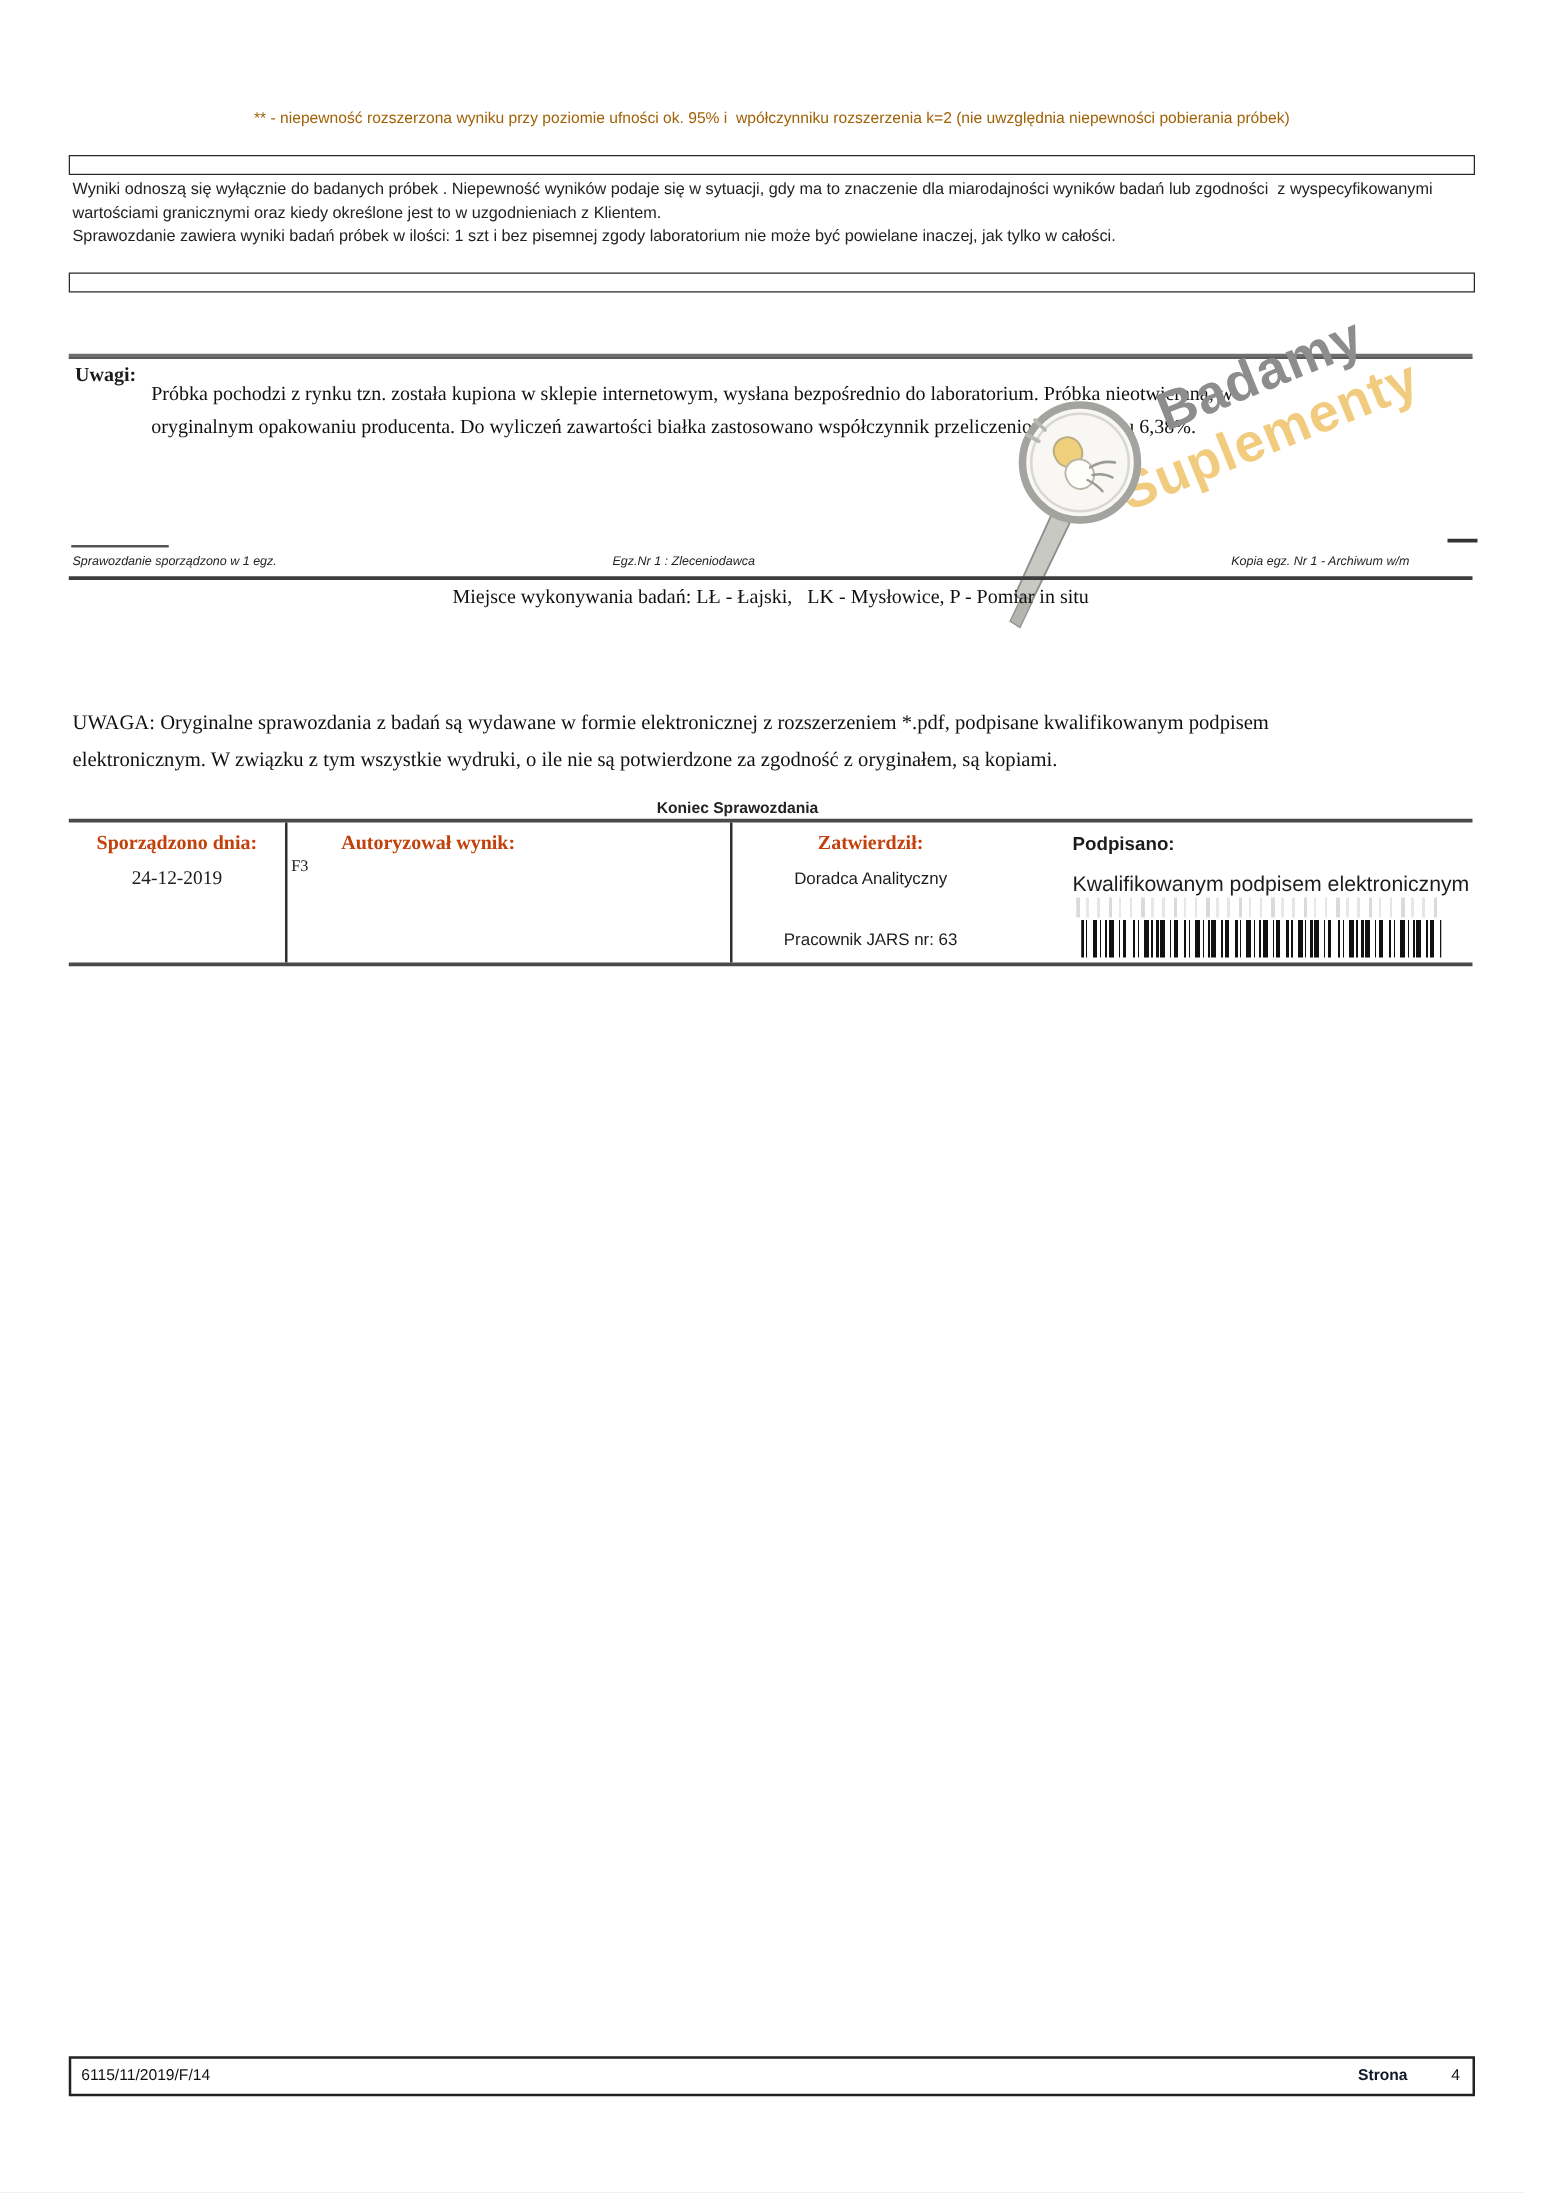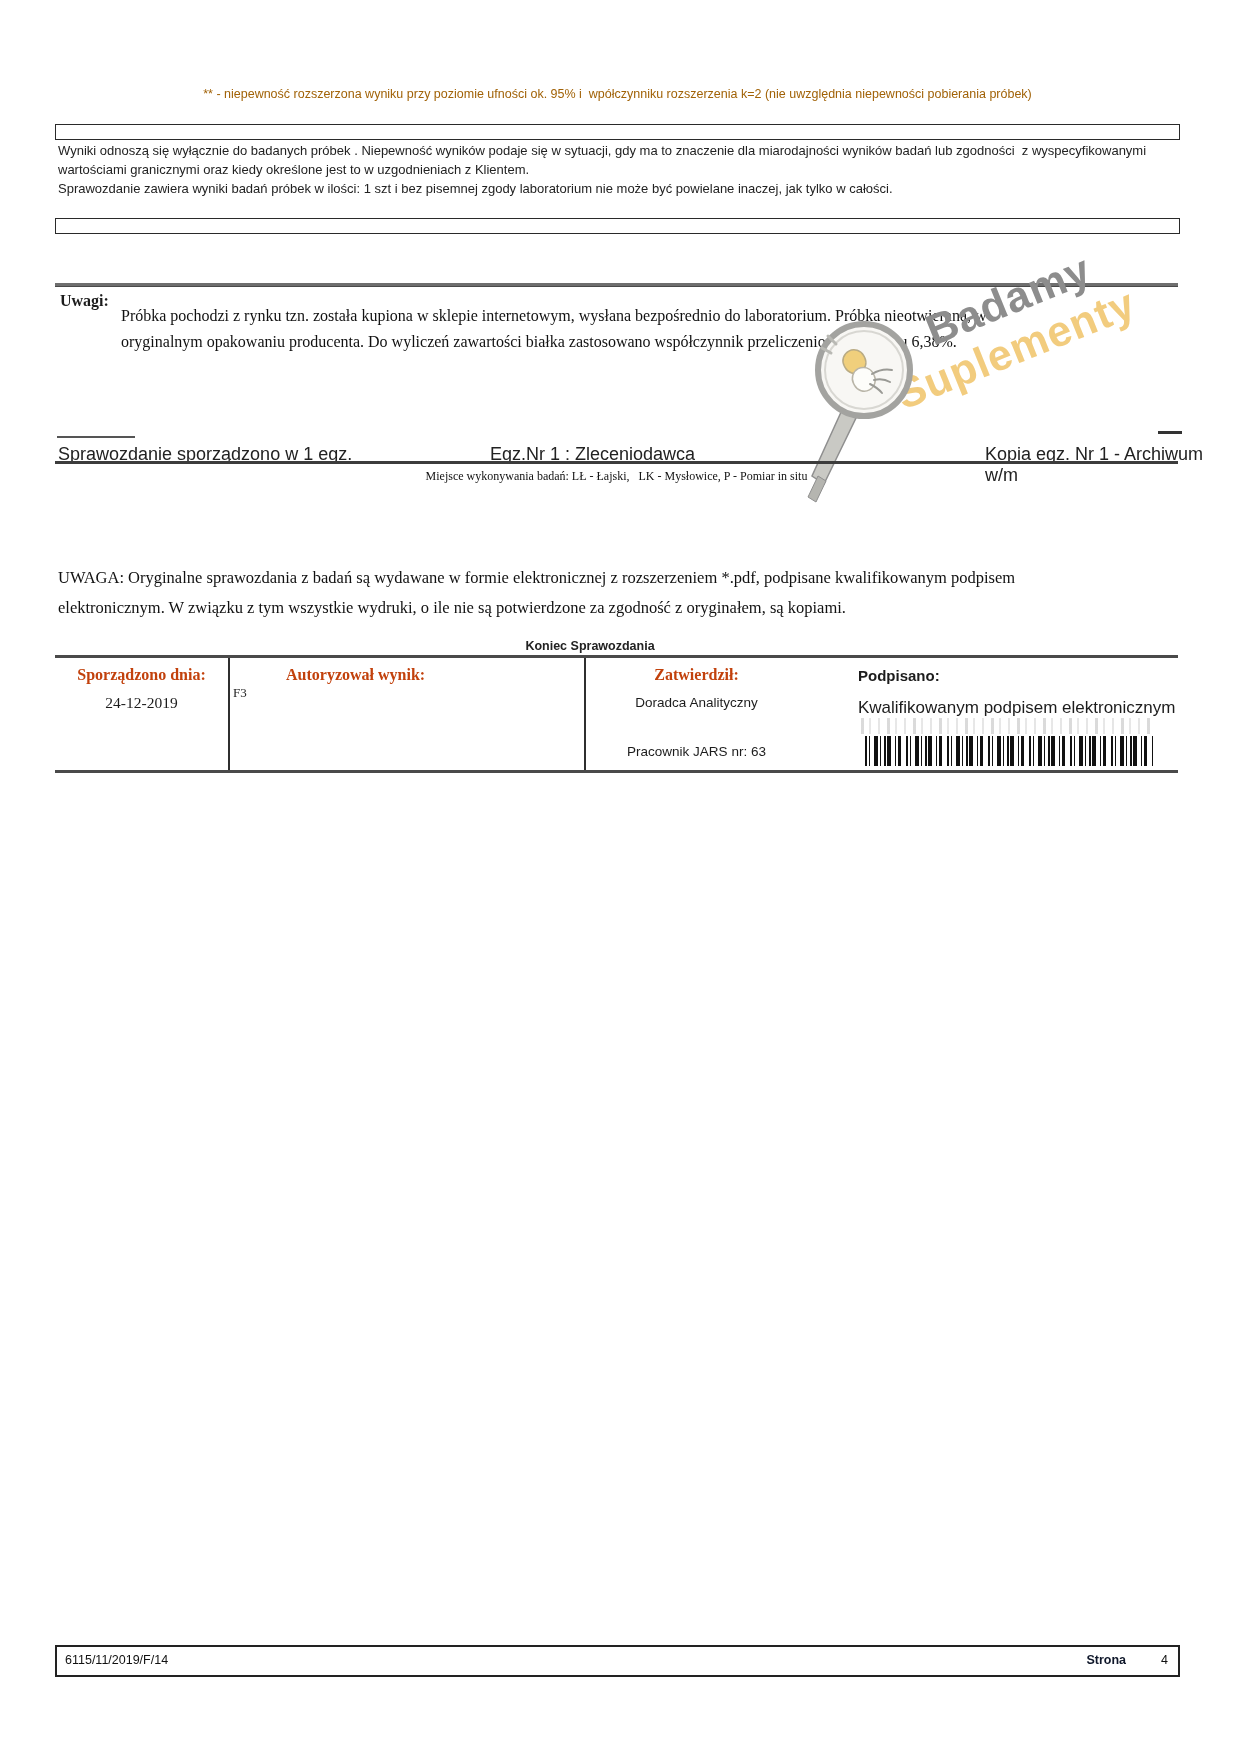--- a/index.html
+++ b/index.html
@@ -37,41 +37,41 @@
 
   
   .wm{font-weight:bold;letter-spacing:1px;transform-origin:left center;pointer-events:none;}
   .wm1{left:928px;top:308px;font-size:43px;transform:rotate(-22deg);}
   .wm2{left:898px;top:372px;font-size:43px;transform:rotate(-22deg);}
   .magnifier{left:798px;top:308px;width:140px;height:200px;}
 
   
   .seg-left{left:57px;top:436px;width:78px;height:2px;background:#555;}
   .seg-right{left:1158px;top:431px;width:24px;height:3px;background:#333;}
-  .copies{top:444px;font-size:18px;color:#222;}
+  .copies{top:444px;font-size:10px;color:#222;font-style:italic;}
   .copies.c-left{left:58px;}
   .copies.c-center{left:490px;}
   .copies.c-right{left:985px;}
   .rule-dark{left:55px;top:461px;width:1123px;height:2.5px;background:#3c3c3c;}
-  .place-line{left:55px;top:469px;width:1123px;text-align:center;font-size:12px;color:#111;}
+  .place-line{left:55px;top:469px;width:1123px;text-align:center;font-size:16px;color:#111;}
 
   
   .note{left:58px;top:563px;width:1060px;font-size:16.5px;line-height:30px;color:#111;}
   .note div{white-space:pre;}
 
   
   .end-label{left:55px;top:639px;width:1070px;text-align:center;font-size:12.5px;font-weight:bold;color:#222;}
   .signoff{left:55px;top:655px;width:1123px;height:112px;border-top:3px solid #4a4a4a;border-bottom:3px solid #4a4a4a;background:#fff;}
   .vline{position:absolute;top:0;bottom:0;width:1.5px;background:#2f2f2f;}
   .vline.v1{left:173px;}
   .vline.v2{left:529px;}
   .cell-h{position:absolute;font-family:"Liberation Serif", serif;font-weight:bold;font-size:16px;color:#c2410c;}
   .prep-h{left:0;top:8px;width:173px;text-align:center;}
   .prep-v{position:absolute;left:0;top:36px;width:173px;text-align:center;font-family:"Liberation Serif", serif;font-size:15.5px;}
-  .auth-h{left:218px;top:8px;margin-left:13px;}
+  .auth-h{left:218px;top:8px;}
   .auth-n{position:absolute;left:178px;top:27px;font-family:"Liberation Serif", serif;font-size:13px;}
   .appr-h{left:529px;top:8px;width:225px;text-align:center;}
   .appr-v{position:absolute;left:529px;top:37px;width:225px;text-align:center;font-size:13.5px;}
   .appr-w{position:absolute;left:529px;top:86px;width:225px;text-align:center;font-size:13.5px;}
   .sign-h{position:absolute;left:803px;top:9px;font-weight:bold;font-size:15px;}
   .sign-v{position:absolute;left:803px;top:40px;font-size:17px;}
   .bc-noise{position:absolute;left:806px;top:60px;width:292px;height:16px;
     background-image:repeating-linear-gradient(90deg, rgba(150,150,150,.35) 0 3px, transparent 3px 8px, rgba(170,170,170,.28) 8px 10px, transparent 10px 17px, rgba(140,140,140,.22) 17px 19px, transparent 19px 26px);}
   .barcode{position:absolute;left:810px;top:78px;width:288px;height:30px;background:#fff;
     background-image:

